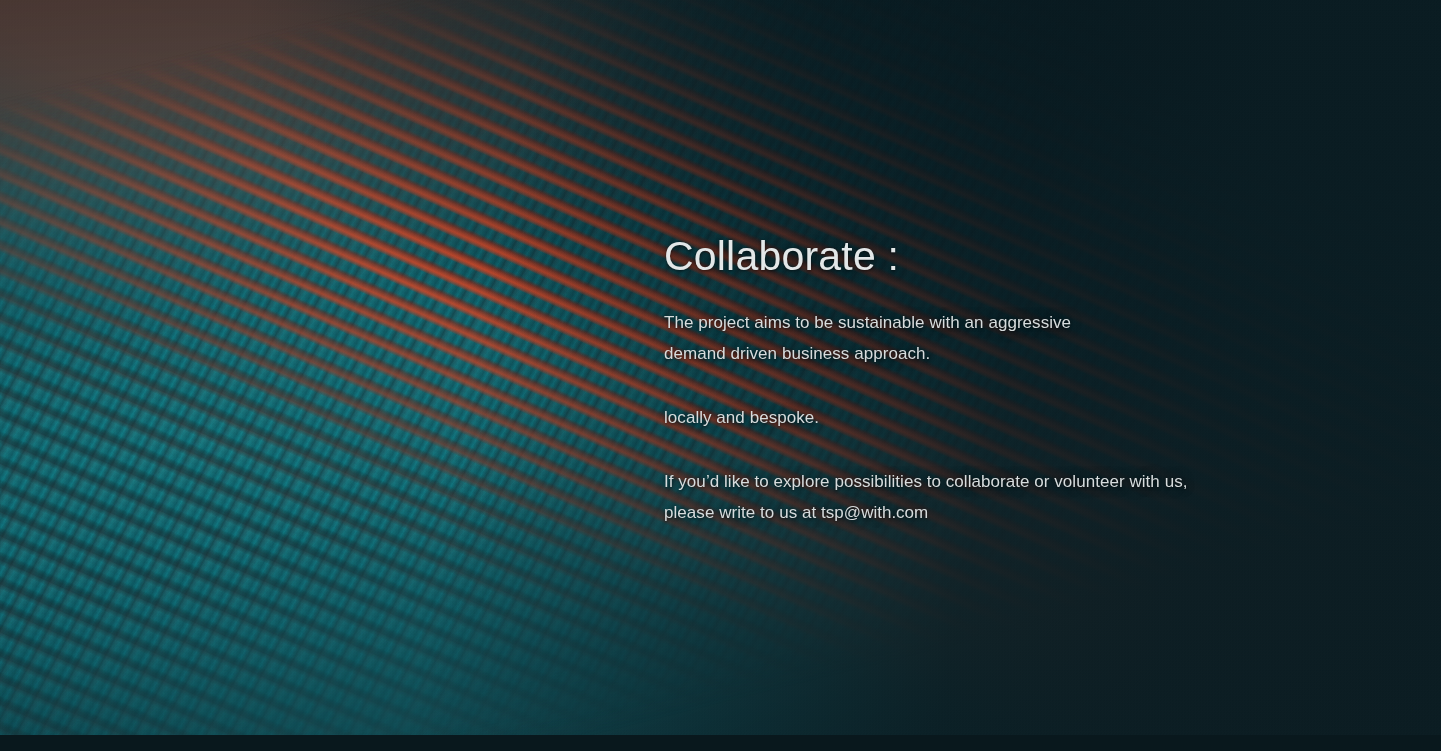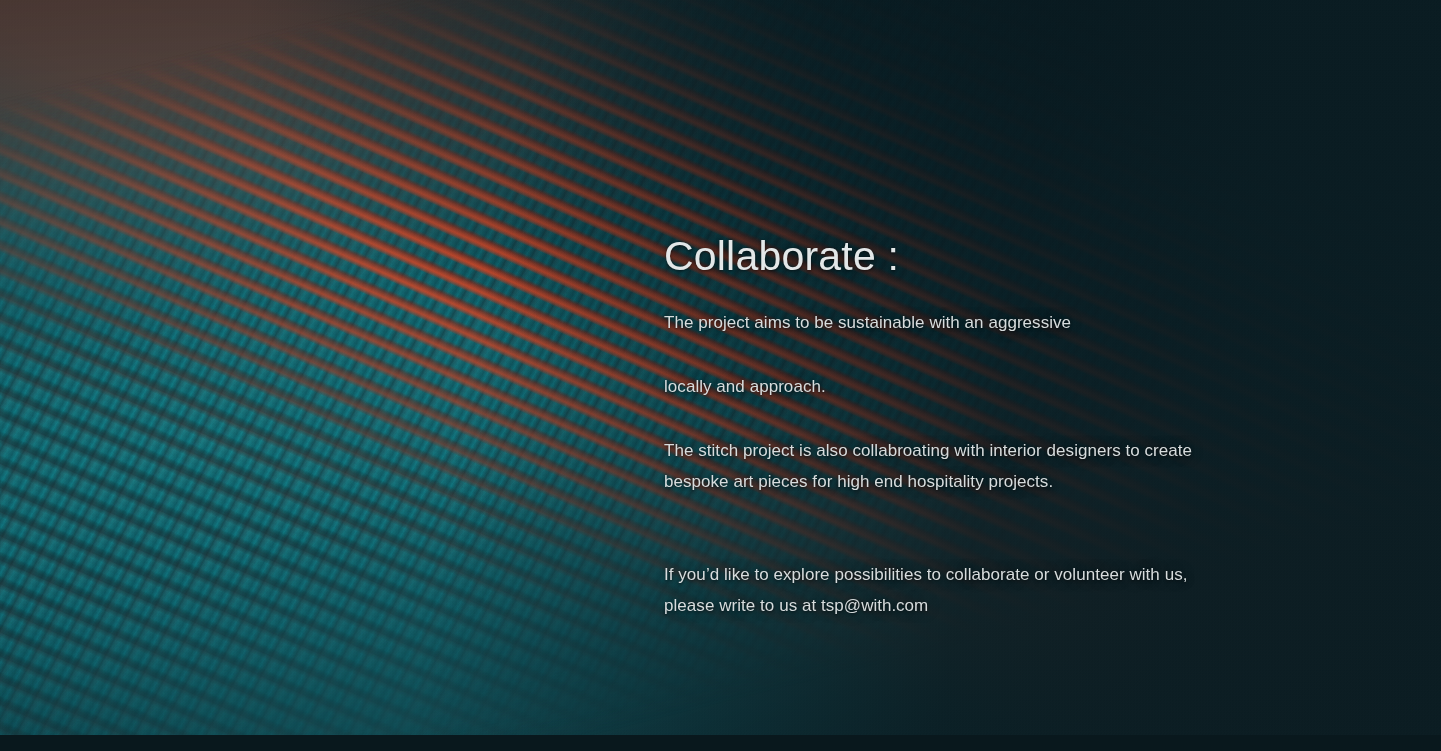--- a/index.html
+++ b/index.html
@@ -308,30 +308,27 @@
 
   <div class="vignette"></div>
   <div class="grain"></div>
 
   <div class="copy">
 
     <h1 class="headline">Collaborate :</h1>
 
     <p class="para">
       <span class="line">The project aims to be sustainable with an aggressive</span>
+      <span class="line">demand driven business approach.</span>
     </p>
 
     <p class="para">
-      <span class="line">locally and approach.</span>
+      <span class="line">locally and bespoke.</span>
     </p>
 
-    <p class="para gap-large">
-      <span class="line">The stitch project is also collabroating with interior designers to create</span>
-      <span class="line">bespoke art pieces for high end hospitality projects.</span>
-    </p>
 
     <p class="para">
       <span class="line">If you’d like to explore possibilities to collaborate or volunteer with us,</span>
       <span class="line"><span>please write to us at tsp@</span><span class="brand">with.com</span></span>
     </p>
 
   </div>
 
 </div>
 

